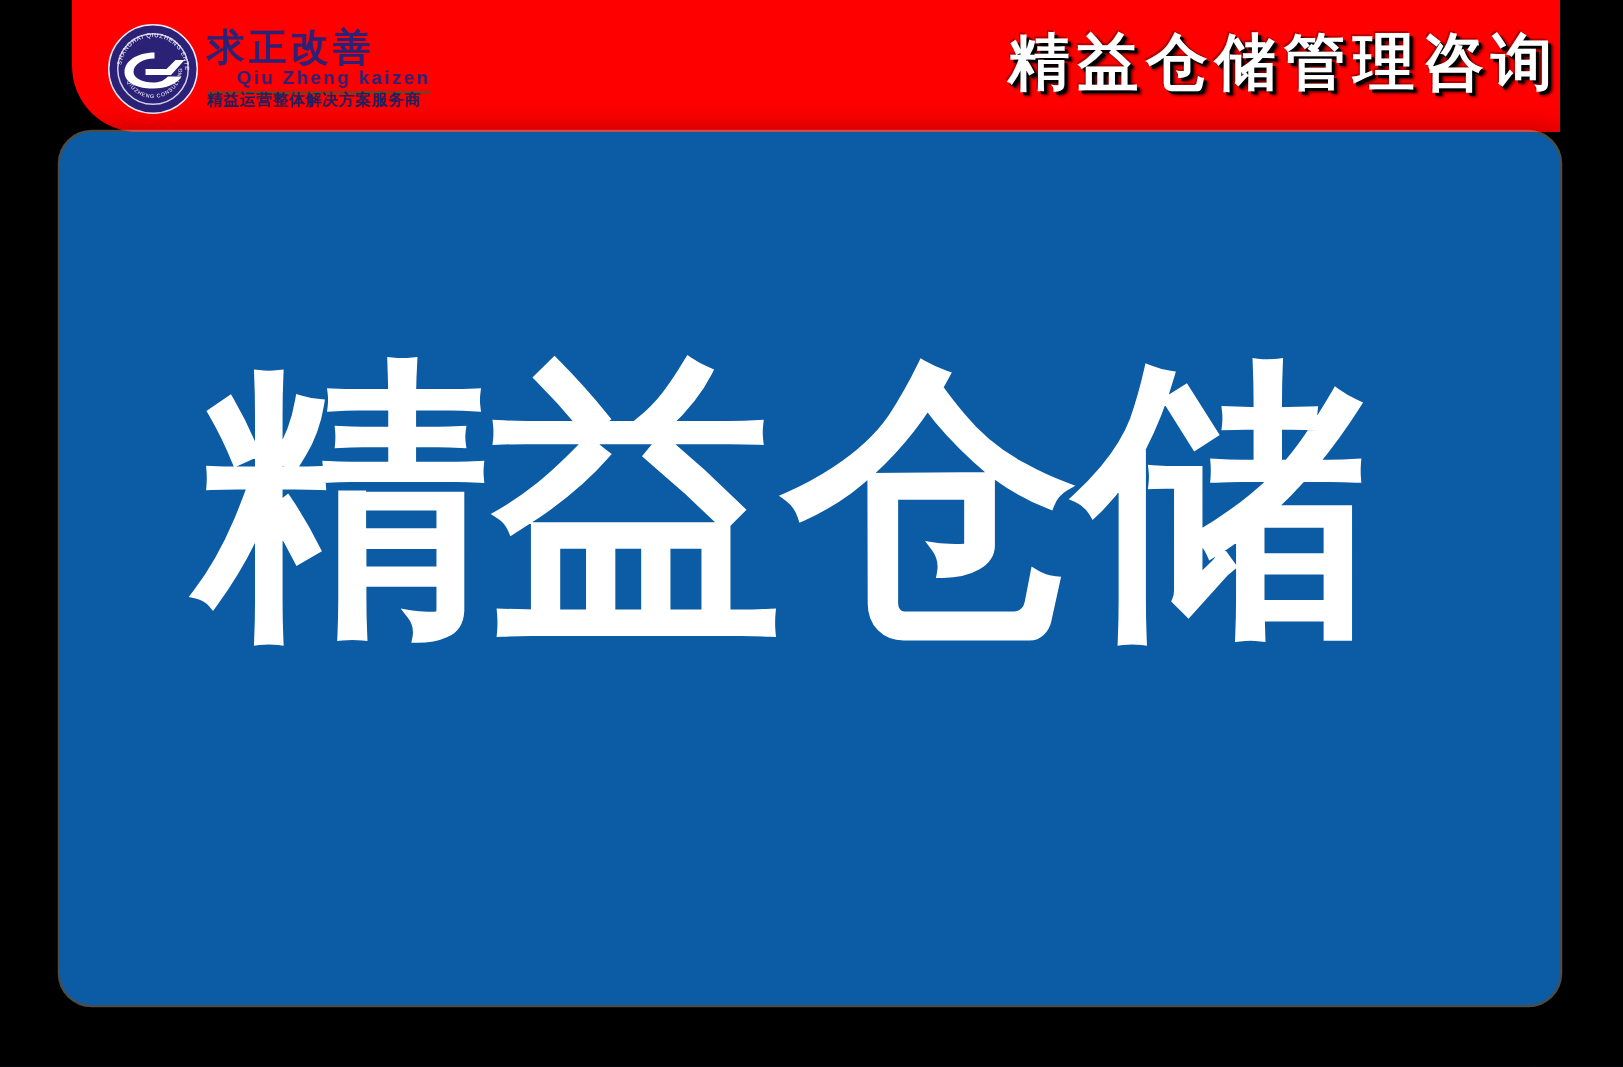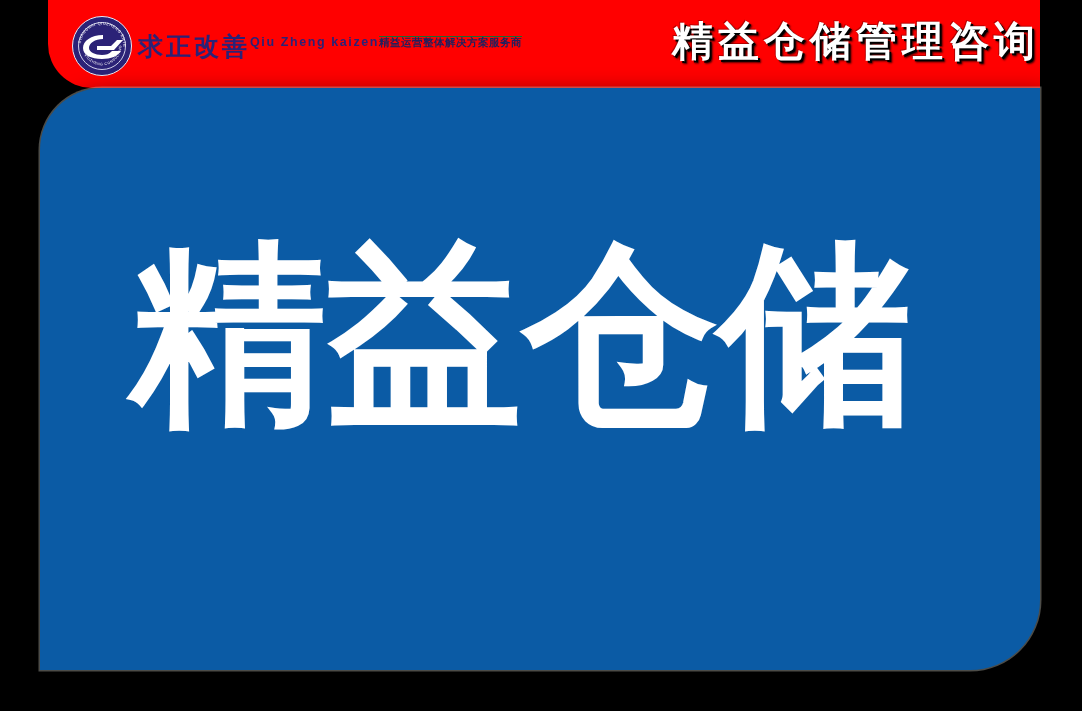--- a/index.html
+++ b/index.html
@@ -73,40 +73,41 @@
     height: 28px;
   }
   #logo-seal .ring-text {
     position: absolute;
     left: 0; top: 0; right: 0; bottom: 0;
   }
 
   #logo-text {
     margin-left: 6px;
     display: flex;
-    flex-direction: row;
+    flex-direction: column;
     justify-content: flex-end;
     line-height: 1;
   }
   #logo-name-cn {
     font-family: "DejaVu Sans", "Liberation Sans", sans-serif;
     font-size: 25px;
     font-weight: bold;
     color: #2b2277;
     letter-spacing: 3px;
     white-space: nowrap;
   }
   #logo-name-en {
     font-family: "Liberation Sans", sans-serif;
     font-size: 12.5px;
     font-weight: bold;
     color: #2b2277;
     letter-spacing: 1.6px;
     margin-top: 2px;
     white-space: nowrap;
+    margin-left: 20px;
   }
   #logo-tagline-wrap {
     margin-top: 2px;
     border-top: 1.5px solid #1d6b32;
     padding-top: 1px;
   }
   #logo-tagline {
     font-family: Liberation Serif, serif;
     font-size: 10.5px;
     font-weight: bold;
@@ -145,20 +146,21 @@
     height: 582px;
     background: #0b5ba5;
     border-top-left-radius: 62px;
     border-bottom-right-radius: 70px;
     border-top-right-radius: 0px;
     border-bottom-left-radius: 0px;
     box-shadow:
       0 0 0 1.5px rgba(200,200,190,0.38),
       8px 10px 26px rgba(0,0,0,0.85);
     z-index: 2;
+    border-radius: 21px;
   }
 
   #main-title {
     position: absolute;
     left: 0;
     top: 148px;
     width: 100%;
     text-align: center;
     font-family: "DejaVu Sans", "Liberation Sans", sans-serif;
     font-size: 196px;

